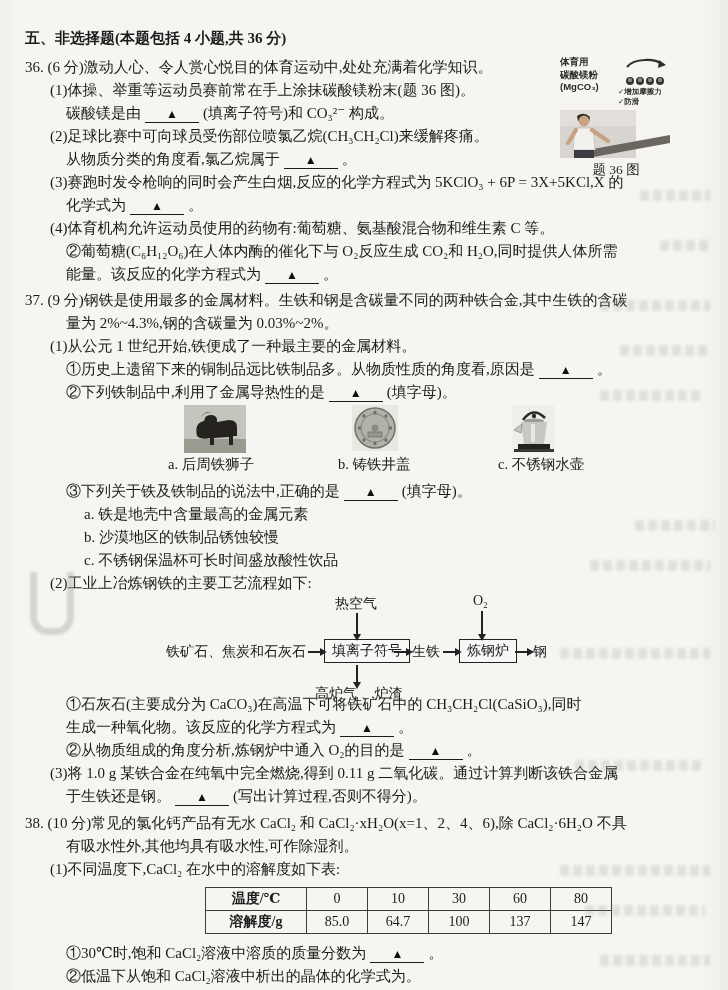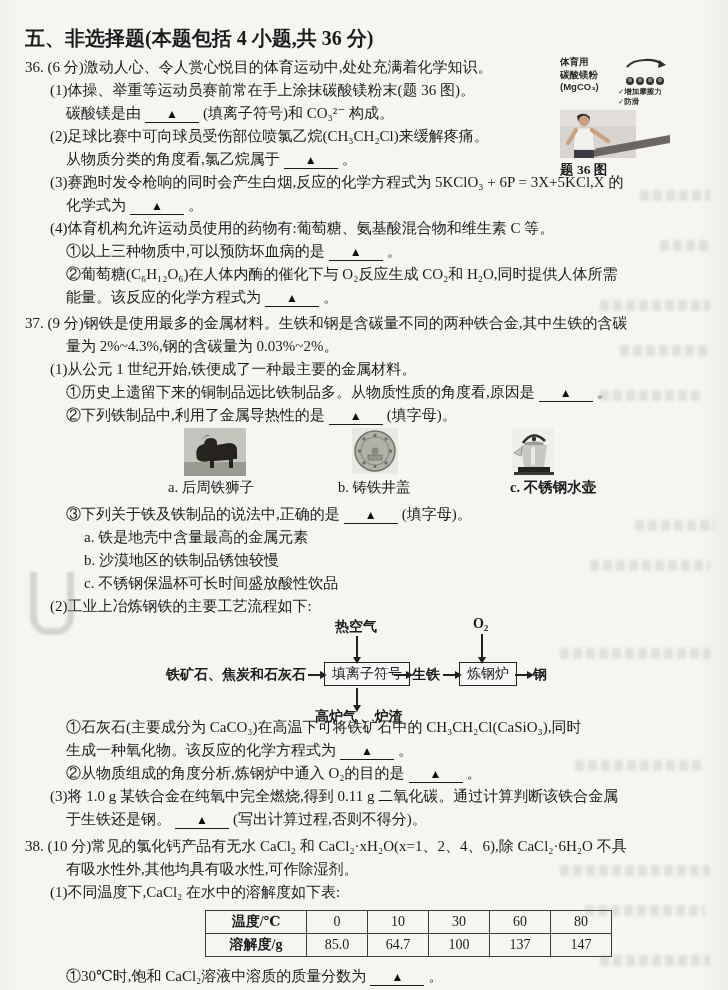--- a/index.html
+++ b/index.html
@@ -4,48 +4,48 @@
 <style>
   html,body{margin:0;padding:0;background:#e8e7e4;}
   .page{
     position:relative;width:728px;height:990px;margin:0 auto;
     background:linear-gradient(90deg,#f0efec 0,#f6f5f2 3%,#f6f5f2 96%,#edece8 100%);
     overflow:hidden;color:#1b1b1b;
     font-family:"Liberation Serif","DejaVu Serif",serif;
   }
   .section-title{
     padding-left:25px;margin:26px 0 6px 0;
-    font-size:20px;font-weight:bold;line-height:24px;white-space:nowrap;
+    font-size:15px;font-weight:bold;line-height:24px;white-space:nowrap;
   }
   .line{font-size:15px;line-height:23px;height:23px;white-space:nowrap;font-weight:500;}
   .ind0{padding-left:25px}.ind1{padding-left:50px}.ind2{padding-left:66px}.ind3{padding-left:84px}
   .blank{
     display:inline-block;min-width:46px;padding:0 4px;margin:0 4px;
     border-bottom:1.6px solid #1b1b1b;text-align:center;
     font-size:12px;line-height:15px;color:#111;vertical-align:baseline;
   }
   
   .fig36{position:absolute;left:560px;top:56px;width:112px;font-family:"Liberation Sans","DejaVu Sans",sans-serif;}
   .fig36 .toprow{display:flex;justify-content:space-between;}
   .brand{width:54px;font-size:9.5px;font-weight:bold;line-height:12.5px;color:#2a2a28;}
   .figright{width:54px;text-align:center;}
   .badges{margin:1px 0 2px 0;line-height:8px;}
   .badge{display:inline-block;width:8px;height:8px;margin:0 1px;border-radius:50%;
     background:radial-gradient(circle at 50% 38%,#8b8b86 0 2px,#35332f 2.2px);}
   .feat{font-size:7.5px;line-height:10px;text-align:left;color:#2f2f2c;font-weight:bold;white-space:nowrap;}
   .athlete{display:block;margin-top:3px;}
-  .fig36-caption{margin-top:3px;font-size:13.5px;font-weight:700;
+  .fig36-caption{margin-top:3px;text-align:center;font-size:13.5px;font-weight:400;
     font-family:"Liberation Serif",serif;color:#1b1b1b;}
   
   .img-row{position:relative;height:76px;}
   .img-row figure{position:absolute;margin:0;top:1px;}
   .img-label{position:absolute;top:51px;font-size:14.5px;font-weight:500;white-space:nowrap;}
   
   .flow{position:relative;height:94px;margin:2px 0;font-size:14px;}
-  .fl{position:absolute;white-space:nowrap;font-weight:700;}
+  .fl{position:absolute;white-space:nowrap;font-weight:400;}
   .fbox{position:absolute;border:1.6px solid #222;padding:2px 7px;white-space:nowrap;font-weight:500;background:rgba(255,255,255,.25);}
   .ar-h{position:absolute;height:1.8px;background:#222;}
   .ar-h::after{content:"";position:absolute;right:-6px;top:-3.4px;
     border-left:7px solid #222;border-top:4.3px solid transparent;border-bottom:4.3px solid transparent;}
   .ar-v{position:absolute;width:1.8px;background:#222;}
   .ar-v::after{content:"";position:absolute;bottom:-6px;left:-3.4px;
     border-top:7px solid #222;border-left:4.3px solid transparent;border-right:4.3px solid transparent;}
   
   .sol-table{border-collapse:collapse;margin:6px 0 8px 205px;font-size:14px;}
   .sol-table th,.sol-table td{border:1.3px solid #3c3c3a;height:22px;text-align:center;
@@ -83,21 +83,20 @@
   <section>
     <div>
         <div class="line ind0">36. (6 分)激动人心、令人赏心悦目的体育运动中,处处充满着化学知识。</div>
         <div class="line ind1">(1)体操、举重等运动员赛前常在手上涂抹碳酸镁粉末(题 36 图)。</div>
         <div class="line ind2">碳酸镁是由<span class="blank">▲</span>(填离子符号)和 CO₃²⁻ 构成。</div>
         <div class="line ind1">(2)足球比赛中可向球员受伤部位喷氯乙烷(CH₃CH₂Cl)来缓解疼痛。</div>
         <div class="line ind2">从物质分类的角度看,氯乙烷属于<span class="blank">▲</span>。</div>
         <div class="line ind1">(3)赛跑时发令枪响的同时会产生白烟,反应的化学方程式为 5KClO₃ + 6P = 3X+5KCl,X 的</div>
         <div class="line ind2">化学式为<span class="blank">▲</span>。</div>
         <div class="line ind1">(4)体育机构允许运动员使用的药物有:葡萄糖、氨基酸混合物和维生素 C 等。</div>
-        <div class="line ind2">①以上三种物质中,可以预防坏血病的是<span class="blank">▲</span>。</div>
         <div class="line ind2">②葡萄糖(C₆H₁₂O₆)在人体内酶的催化下与 O₂反应生成 CO₂和 H₂O,同时提供人体所需</div>
         <div class="line ind2">能量。该反应的化学方程式为<span class="blank">▲</span>。</div>
       </div>
 
     <aside class="fig36">
       <div class="toprow">
         <div class="brand">
           <div>体育用</div>
           <div>碳酸镁粉</div>
           <div>(MgCO₃)</div>
@@ -174,21 +173,21 @@
           <path d="M11,15 Q21,1 33,13" stroke="#2b2b28" stroke-width="2.6" fill="none"></path>
           <circle cx="22" cy="11" r="2.2" fill="#2b2b28"></circle>
           <ellipse cx="22" cy="16" rx="10" ry="2.6" fill="#9c9a95"></ellipse>
           <path d="M9,17 L35,17 L32,39 L12,39 Z" fill="#c9c7c2"></path>
           <rect x="19" y="19" width="4" height="18" fill="#e9e7e3"></rect>
           <path d="M10,19 L2,25 L9,28 Z" fill="#c9c7c2" stroke="#8a8881" stroke-width="0.8"></path>
           <rect x="6" y="39" width="32" height="6" fill="#23221f"></rect>
           <rect x="2" y="44" width="40" height="3" fill="#3a3834"></rect>
         </svg>
       </figure>
-      <div class="img-label" style="left:510px;font-weight:bold;">c. 不锈钢水壶</div>
+      <div class="img-label" style="left:498px;">c. 不锈钢水壶</div>
     </div>
 
     <div>
         <div class="line ind2">③下列关于铁及铁制品的说法中,正确的是<span class="blank">▲</span>(填字母)。</div>
         <div class="line ind3">a. 铁是地壳中含量最高的金属元素</div>
         <div class="line ind3">b. 沙漠地区的铁制品锈蚀较慢</div>
         <div class="line ind3">c. 不锈钢保温杯可长时间盛放酸性饮品</div>
         <div class="line ind1">(2)工业上冶炼钢铁的主要工艺流程如下:</div>
       </div>
 

